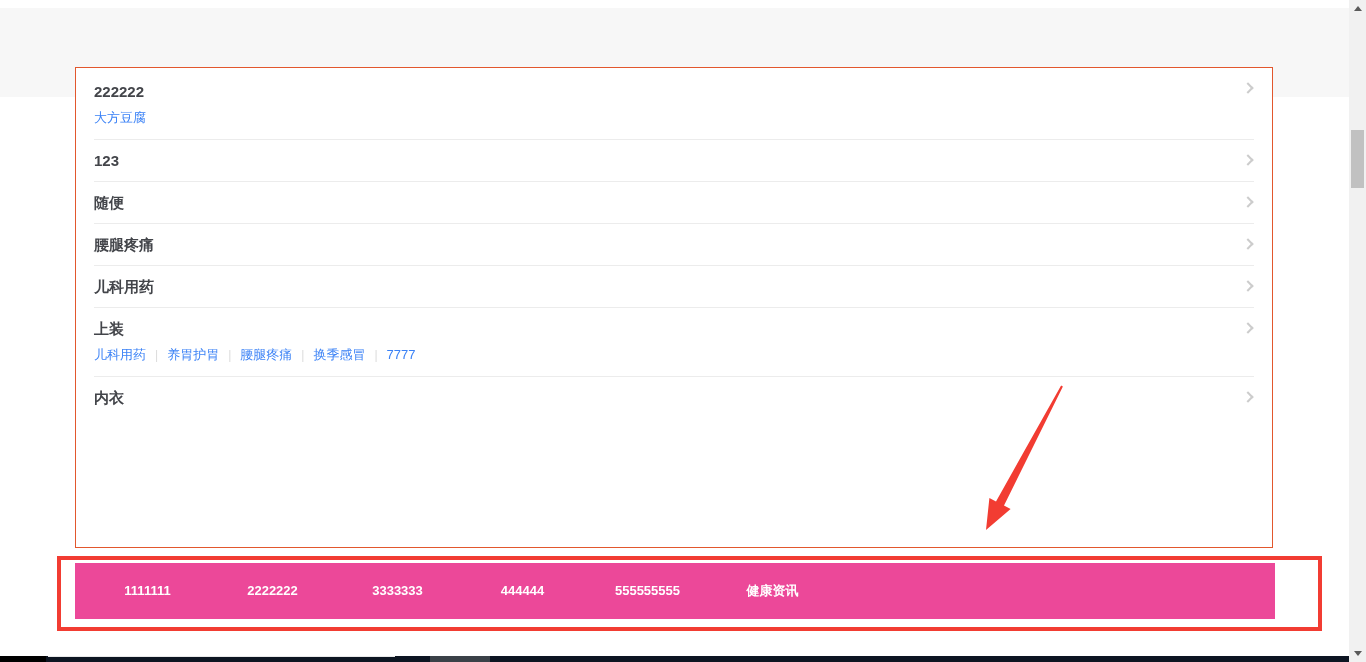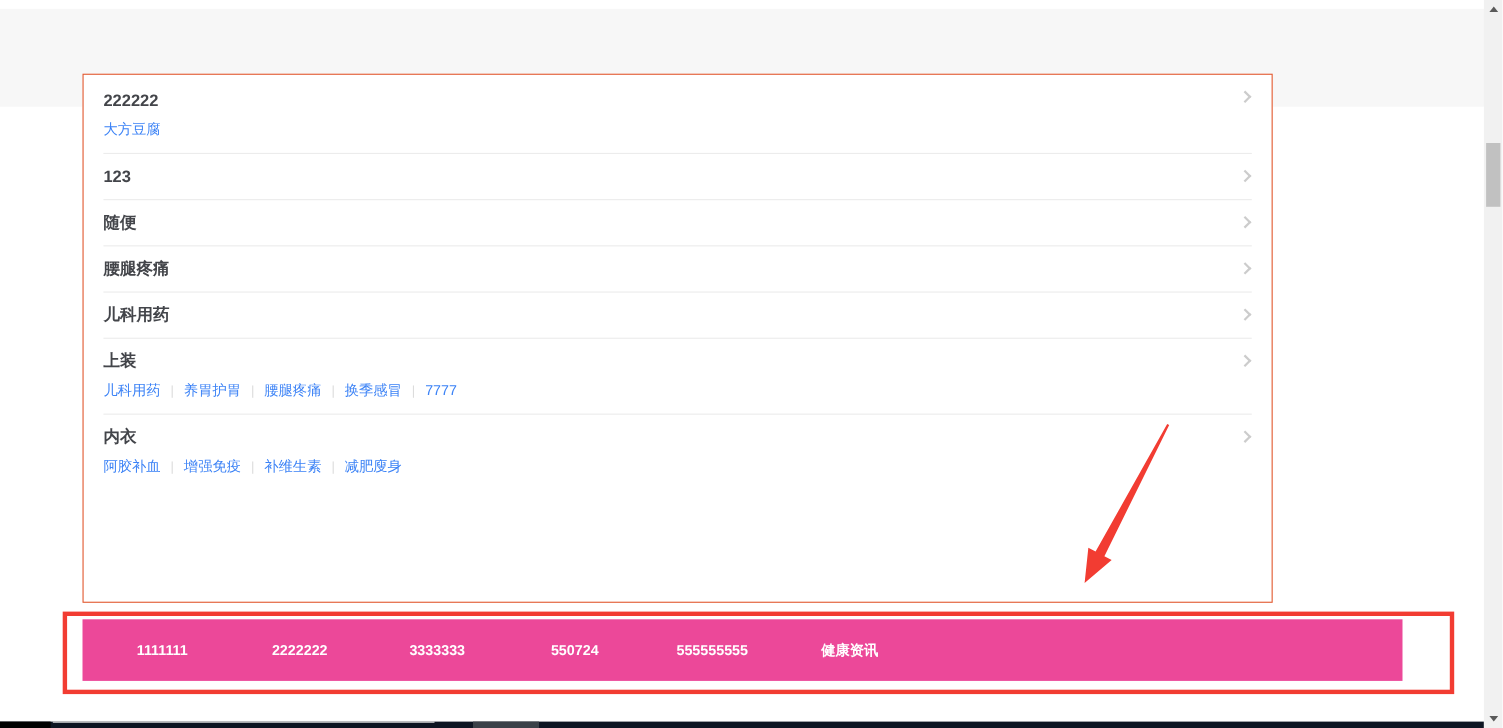--- a/index.html
+++ b/index.html
@@ -4,21 +4,21 @@
 <style>
   * { margin:0; padding:0; box-sizing:border-box; }
   html,body { width:1366px; height:662px; }
   body { font-family:"Liberation Sans","DejaVu Sans",sans-serif; background:#fff; }
   .screen { position:relative; width:1366px; height:662px; overflow:hidden; background:#fff; }
 
   
   .top-band { position:absolute; left:0; top:8px; width:1349px; height:89px; background:#f7f7f7; }
 
   
-  .panel { position:absolute; left:75px; top:67px; width:1082px; height:481px;
+  .panel { position:absolute; left:75px; top:67px; width:1198px; height:481px;
            background:#fff; border:1px solid #e2572d; padding:0 18px; z-index:2; }
   .row { position:relative; border-bottom:1px solid #ececec; padding:10px 0 9px; }
   .row:first-child { padding-top:13px; }
   .row:last-child { border-bottom:none; }
   .row-title { display:inline-block; font-size:15px; font-weight:bold; color:#43454a;
                line-height:22px; cursor:pointer; }
   .row-links { margin-top:3px; font-size:13px; line-height:24px; }
   .row-links .cat-link { color:#3b82f6; cursor:pointer; }
   .row-links .divider { color:#dcdcdc; margin:0 9px; font-size:12px; }
   .chev { position:absolute; right:2px; top:16px; width:8px; height:8px;
@@ -65,29 +65,29 @@
 
   <div class="top-band"></div>
 
   <div class="panel" id="categoryPanel">
       <div class="row"><span class="row-title">222222</span><div class="row-links"><span class="cat-link">大方豆腐</span></div><span class="chev"></span></div>
       <div class="row"><span class="row-title">123</span><span class="chev"></span></div>
       <div class="row"><span class="row-title">随便</span><span class="chev"></span></div>
       <div class="row"><span class="row-title">腰腿疼痛</span><span class="chev"></span></div>
       <div class="row"><span class="row-title">儿科用药</span><span class="chev"></span></div>
       <div class="row"><span class="row-title">上装</span><div class="row-links"><span class="cat-link">儿科用药</span><span class="divider">|</span><span class="cat-link">养胃护胃</span><span class="divider">|</span><span class="cat-link">腰腿疼痛</span><span class="divider">|</span><span class="cat-link">换季感冒</span><span class="divider">|</span><span class="cat-link">7777</span></div><span class="chev"></span></div>
-      <div class="row"><span class="row-title">内衣</span><div class="row-links"><span class="cat-link">阿胶补血</span><span class="divider">|</span><span class="cat-link">增强免疫</span><span class="divider">|</span><span class="cat-link">补维生素</span><span class="divider">|</span><span class="cat-link">减肥廋身</span></div><span class="chev"></span></div>
+      <div class="row"><span class="row-title">内衣</span><span class="chev"></span></div>
     </div>
 
   <div class="footer-nav">
     <ul id="footerNavList">
         <li>1111111</li>
         <li>2222222</li>
         <li>3333333</li>
-        <li>550724</li>
+        <li>444444</li>
         <li>555555555</li>
         <li>健康资讯</li>
       </ul>
   </div>
 
   <div class="red-box"></div>
 
   <svg class="arrow-svg" viewBox="0 0 1366 662" xmlns="http://www.w3.org/2000/svg">
     <polygon fill="#f23c32" points="1061.1,385.4 996.0,501.4 989.4,497.9 986,530 1010.6,509.1 1004.0,505.6 1062.9,386.4"></polygon>
   </svg>

